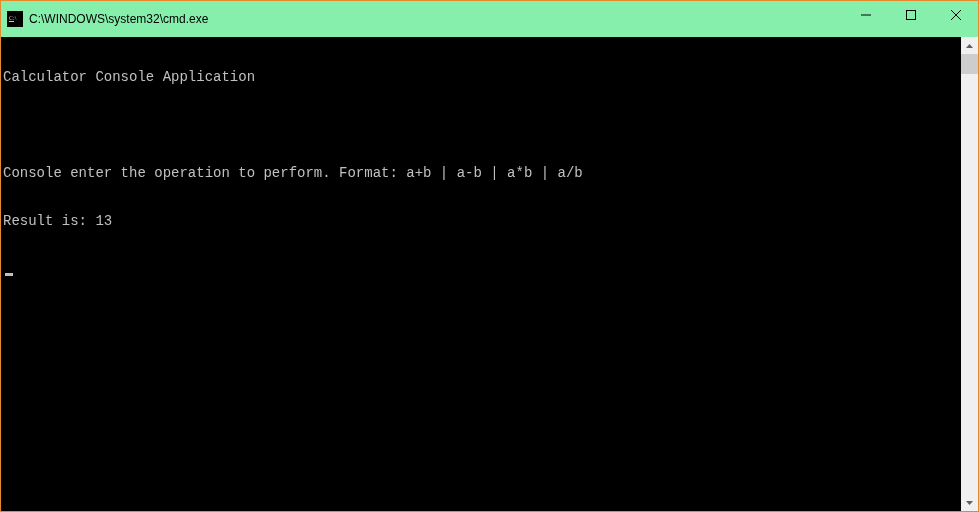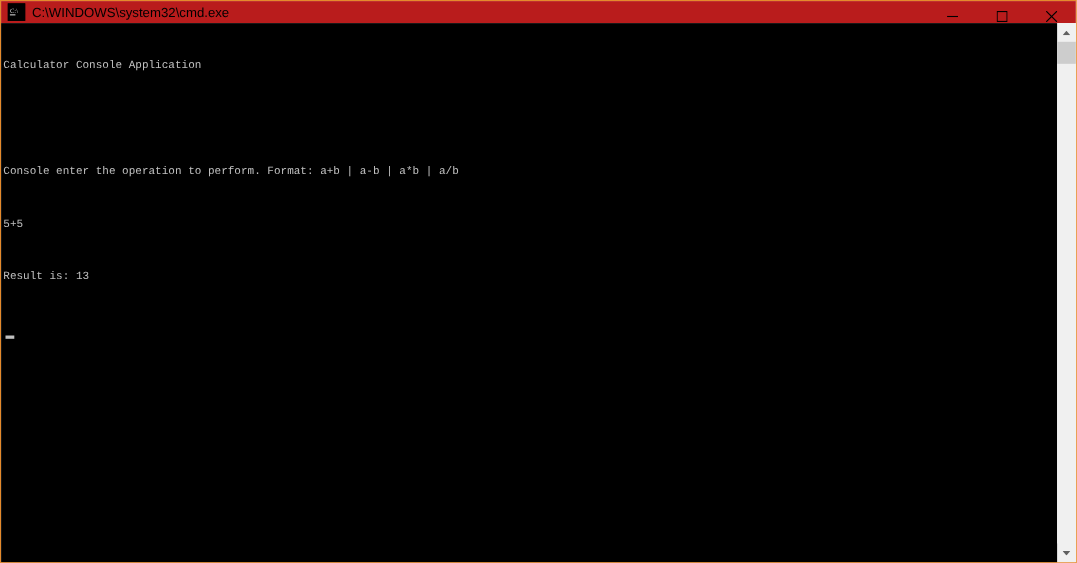--- a/index.html
+++ b/index.html
@@ -17,22 +17,22 @@
     }
     .window {
       width: 979px;
       height: 512px;
       border: 1px solid #e58a2c;
       background: #fff;
       display: flex;
       flex-direction: column;
     }
     .titlebar {
-      height: 20px;
-      background: #b91c1c;
+      height: 36px;
+      background: #86efac;
       display: flex;
       align-items: center;
       flex-shrink: 0;
     }
     .titlebar-icon {
       width: 16px;
       height: 16px;
       margin-left: 6px;
       margin-right: 6px;
       background: #000;
@@ -78,21 +78,21 @@
     .content-area {
       flex: 1;
       display: flex;
       min-height: 0;
     }
     .console {
       flex: 1;
       background: #000;
       color: #c0c0c0;
       font-family: Consolas, "Courier New", monospace;
-      font-size: 10px;
+      font-size: 14px;
       line-height: 16px;
       padding: 0;
       white-space: pre;
       overflow: hidden;
       position: relative;
     }
     .console-line {
       padding: 0 2px;
       min-height: 16px;
     }
@@ -171,21 +171,20 @@
             <line x1="10" y1="0" x2="0" y2="10"></line>
           </svg>
       </div>
     </div>
   </div>
   <div class="content-area">
     <div class="console">
       <div class="console-line">Calculator Console Application</div>
       <div class="console-line"></div>
       <div class="console-line">Console enter the operation to perform. Format: a+b | a-b | a*b | a/b</div>
-      <div class="console-line">5+5</div>
       <div class="console-line">Result is: 13</div>
       <div class="console-line"><span class="cursor"></span></div>
     </div>
     <div class="scrollbar">
       <div class="scroll-btn">
         <svg viewBox="0 0 7 4">
             <polygon points="3.5,0 7,4 0,4"></polygon>
           </svg>
       </div>
       <div class="scroll-track">

